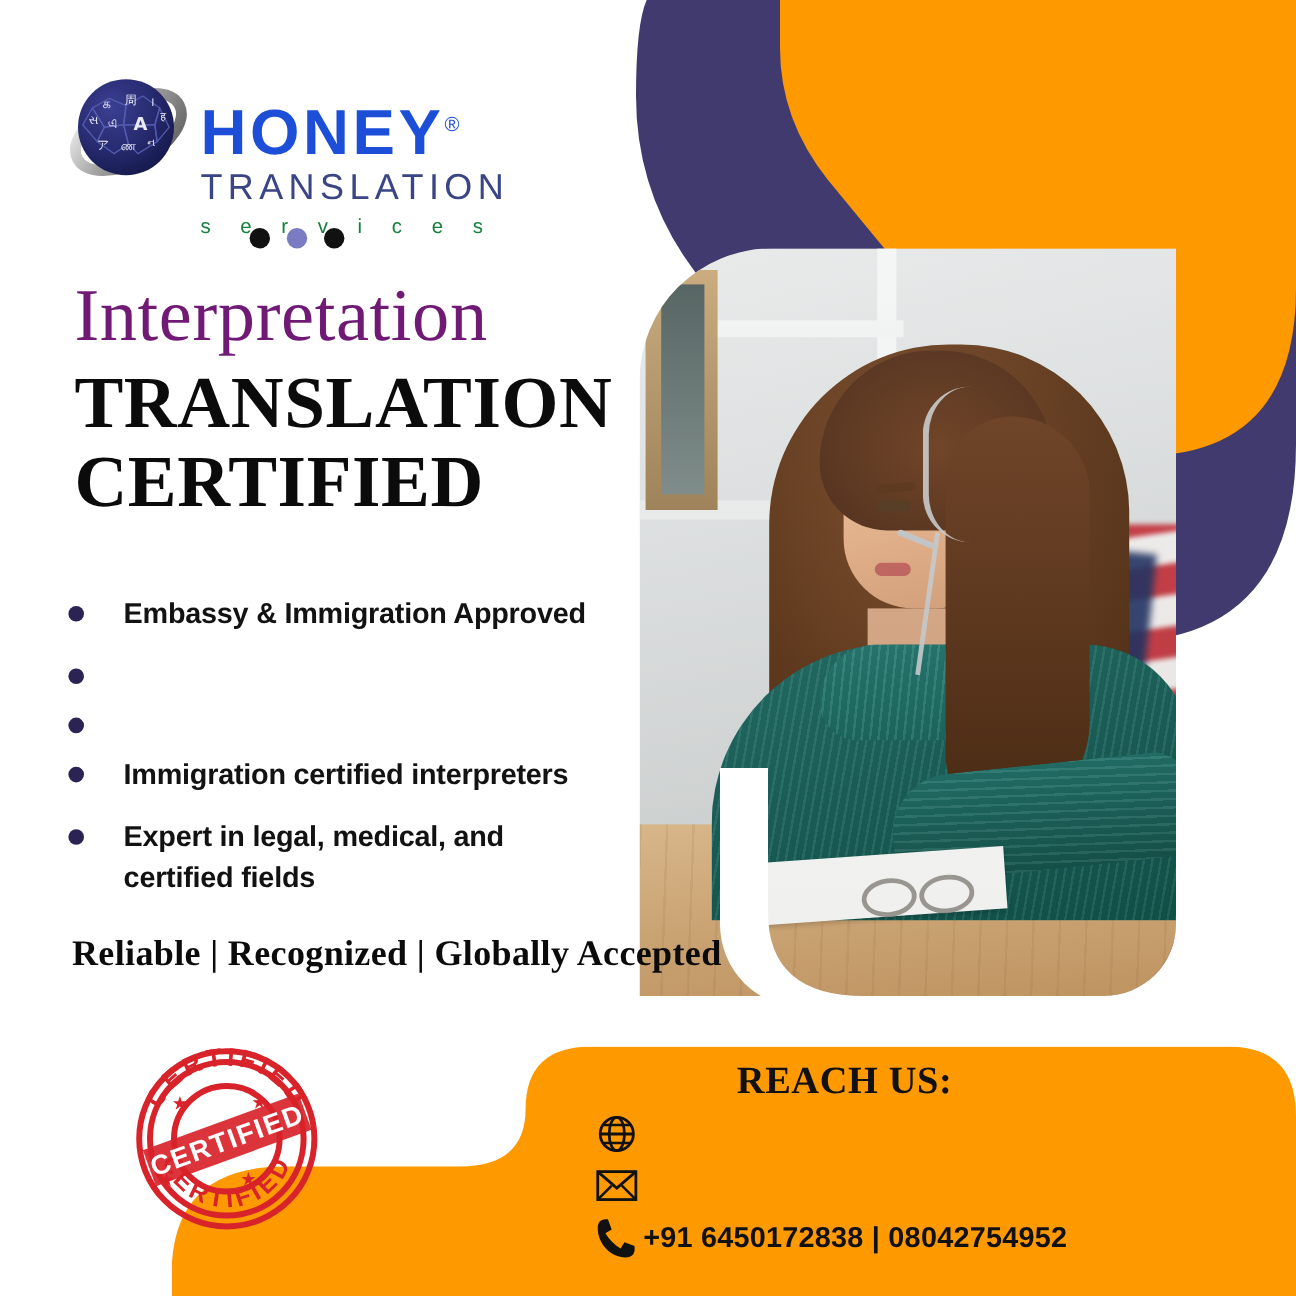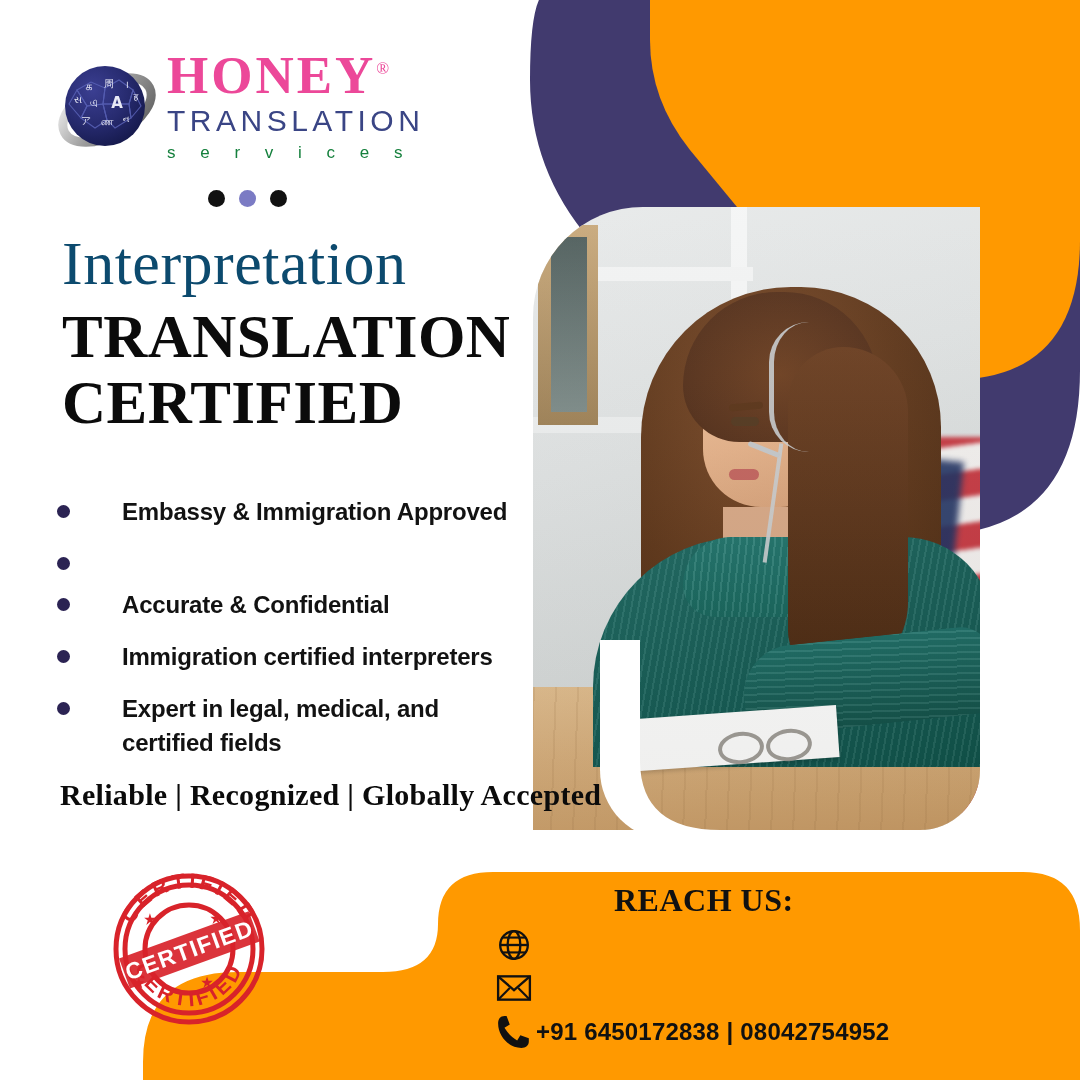--- a/index.html
+++ b/index.html
@@ -136,50 +136,50 @@
     left:143px; top:872px; width:937px; height:208px;
     background:#FF9900;
     clip-path: path("M 0 208 L 0 190 Q 0 100 95 100 L 240 100 Q 295 100 295 52 Q 295 0 350 0 L 880 0 Q 937 0 937 58 L 937 208 Z");
   }
 
   
   #logo { position:absolute; left:55px; top:48px; width:360px; height:125px; }
   #globe { position:absolute; left:0; top:8px; width:105px; height:105px; }
   #logo-text { position:absolute; left:112px; top:0px; width:300px; }
   #brand-main {
-    font-family:Liberation Serif, serif; font-weight:700;
-    font-size:53px; letter-spacing:3px; color:#ec4899; line-height:1.02;
+    font-family:Liberation Sans, sans-serif; font-weight:700;
+    font-size:53px; letter-spacing:3px; color:#1d4ed8; line-height:1.02;margin-top:36px;
   }
   #brand-reg { font-size:17px; vertical-align:super; font-weight:400; }
   #brand-sub {
     font-family:"Liberation Sans", sans-serif; font-weight:400;
     font-size:30px; letter-spacing:4.5px; color:#3A4585; margin-top:2px;
   }
   #brand-tag {
     font-family:"Liberation Sans", sans-serif; font-weight:400;
     font-size:17px; letter-spacing:10px; color:#15803d; margin-top:5px;
   }
   #dots { position:absolute; left:208px; top:190px; display:flex; gap:14px; }
   .dot { width:17px; height:17px; border-radius:50%; }
 
   
   #headline { position:absolute; left:62px; top:232px; width:470px; }
   #headline-script {
     font-family:"Liberation Serif", serif; font-weight:400;
-    font-size:62px; color:#0c4a6e; line-height:1.0; letter-spacing:.5px;
+    font-size:62px; color:#701a75; line-height:1.0; letter-spacing:.5px;
   }
   #headline-main {
     font-family:"Liberation Serif", serif; font-weight:700;
     font-size:61px; color:#0b0b0b; line-height:1.08; letter-spacing:.5px;
     margin-top:10px;
   }
 
   
   #features { position:absolute; left:57px; top:495px; width:480px; }
-  .feature-row { display:flex; align-items:flex-start; margin-bottom:18px;gap:19px; }
+  .feature-row { display:flex; align-items:flex-start; margin-bottom:18px; }
   .bullet { width:13px; height:13px; border-radius:50%; background:#2B2353;
             margin-top:10px; margin-right:33px; flex:0 0 auto; }
   .feature-text {
     font-family:"Liberation Sans", sans-serif; font-weight:700;
     font-size:24px; color:#121212; line-height:1.42; letter-spacing:-.2px;
   }
 
   
   #tagline {
     position:absolute; left:60px; top:778px;
@@ -307,21 +307,20 @@
 <div id="features">
   <div class="feature-row">
     <span class="bullet"></span>
     <span class="feature-text">Embassy &amp; Immigration Approved</span>
   </div>
   <div class="feature-row">
     <span class="bullet"></span>
   </div>
   <div class="feature-row">
     <span class="bullet"></span>
-    <span class="feature-text">Accurate &amp; Confidential</span>
   </div>
   <div class="feature-row">
     <span class="bullet"></span>
     <span class="feature-text">Immigration certified interpreters</span>
   </div>
   <div class="feature-row">
     <span class="bullet"></span>
     <span class="feature-text" style="max-width:360px">Expert in legal, medical, and certified fields</span>
   </div>
 </div>

